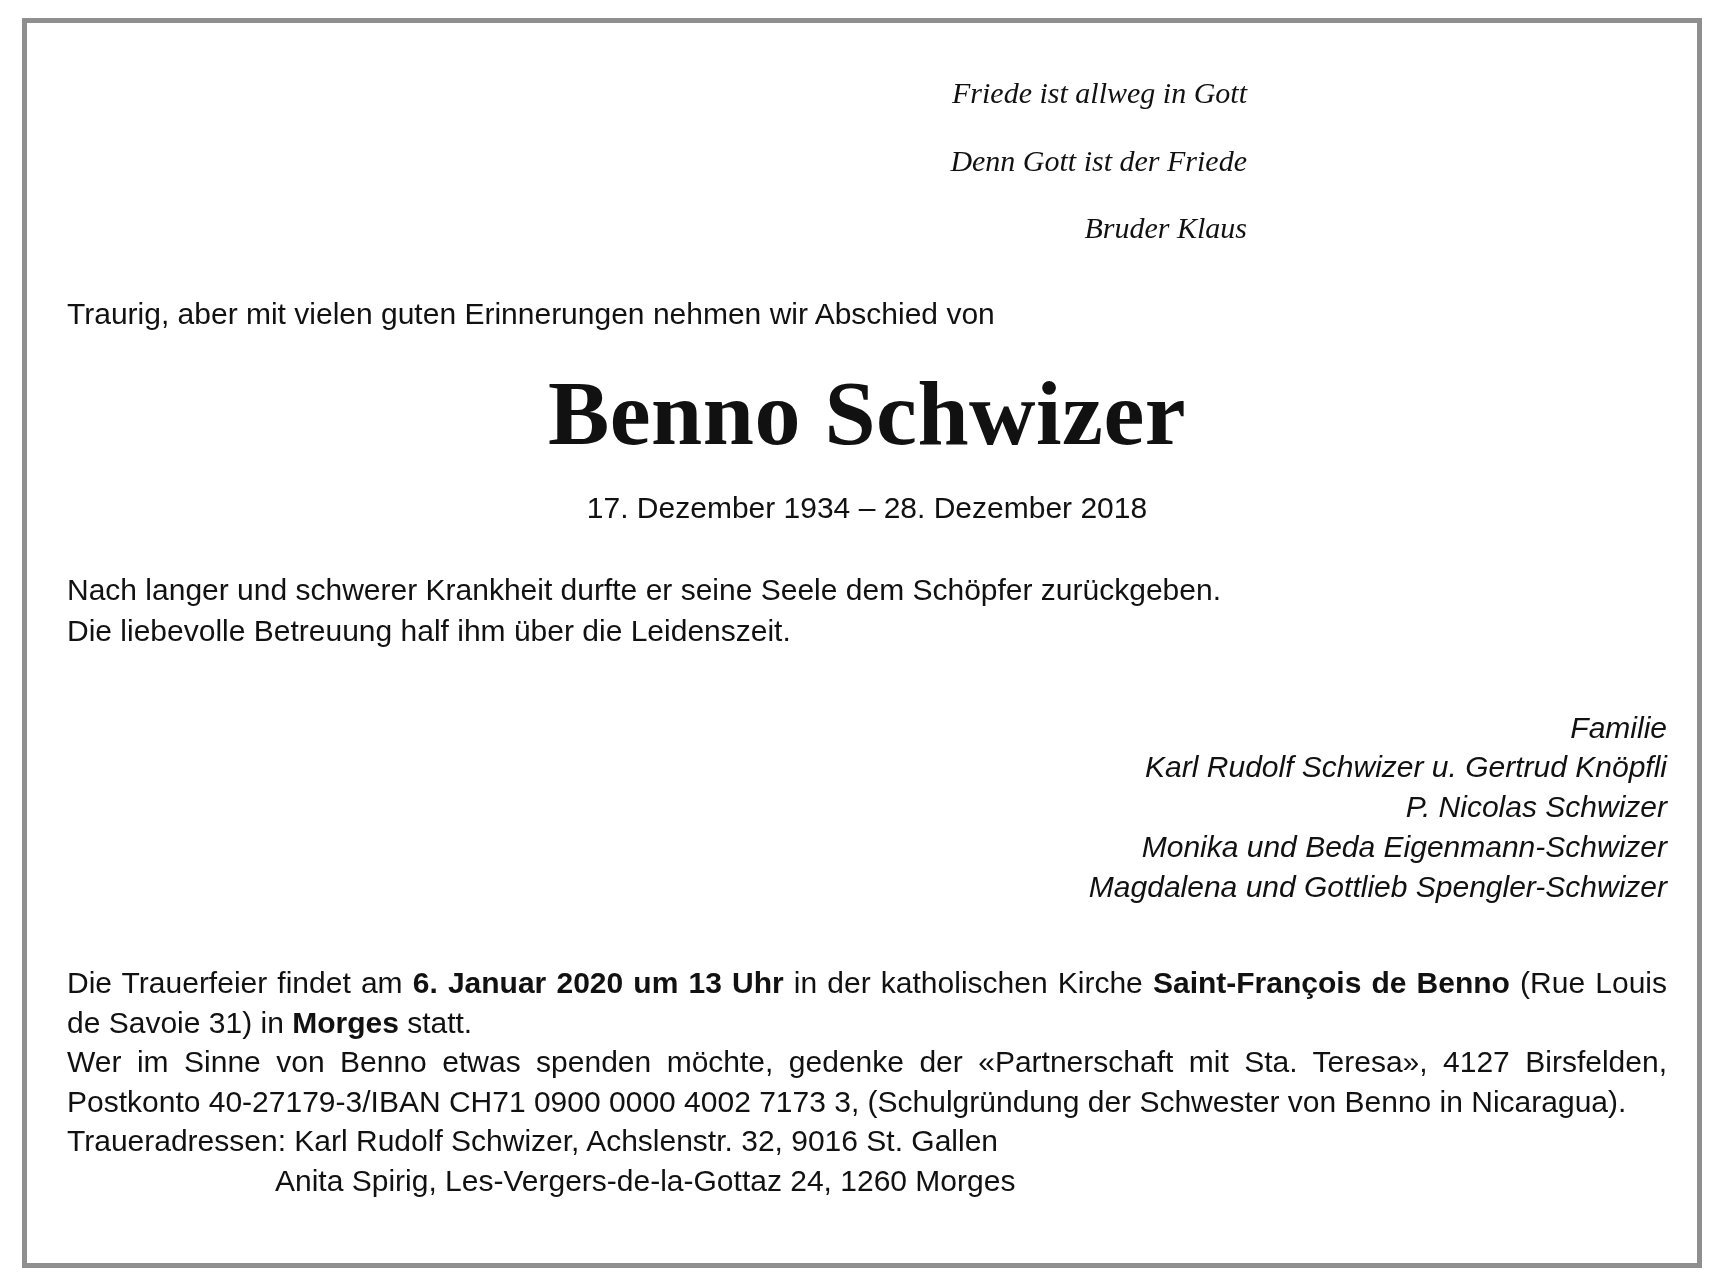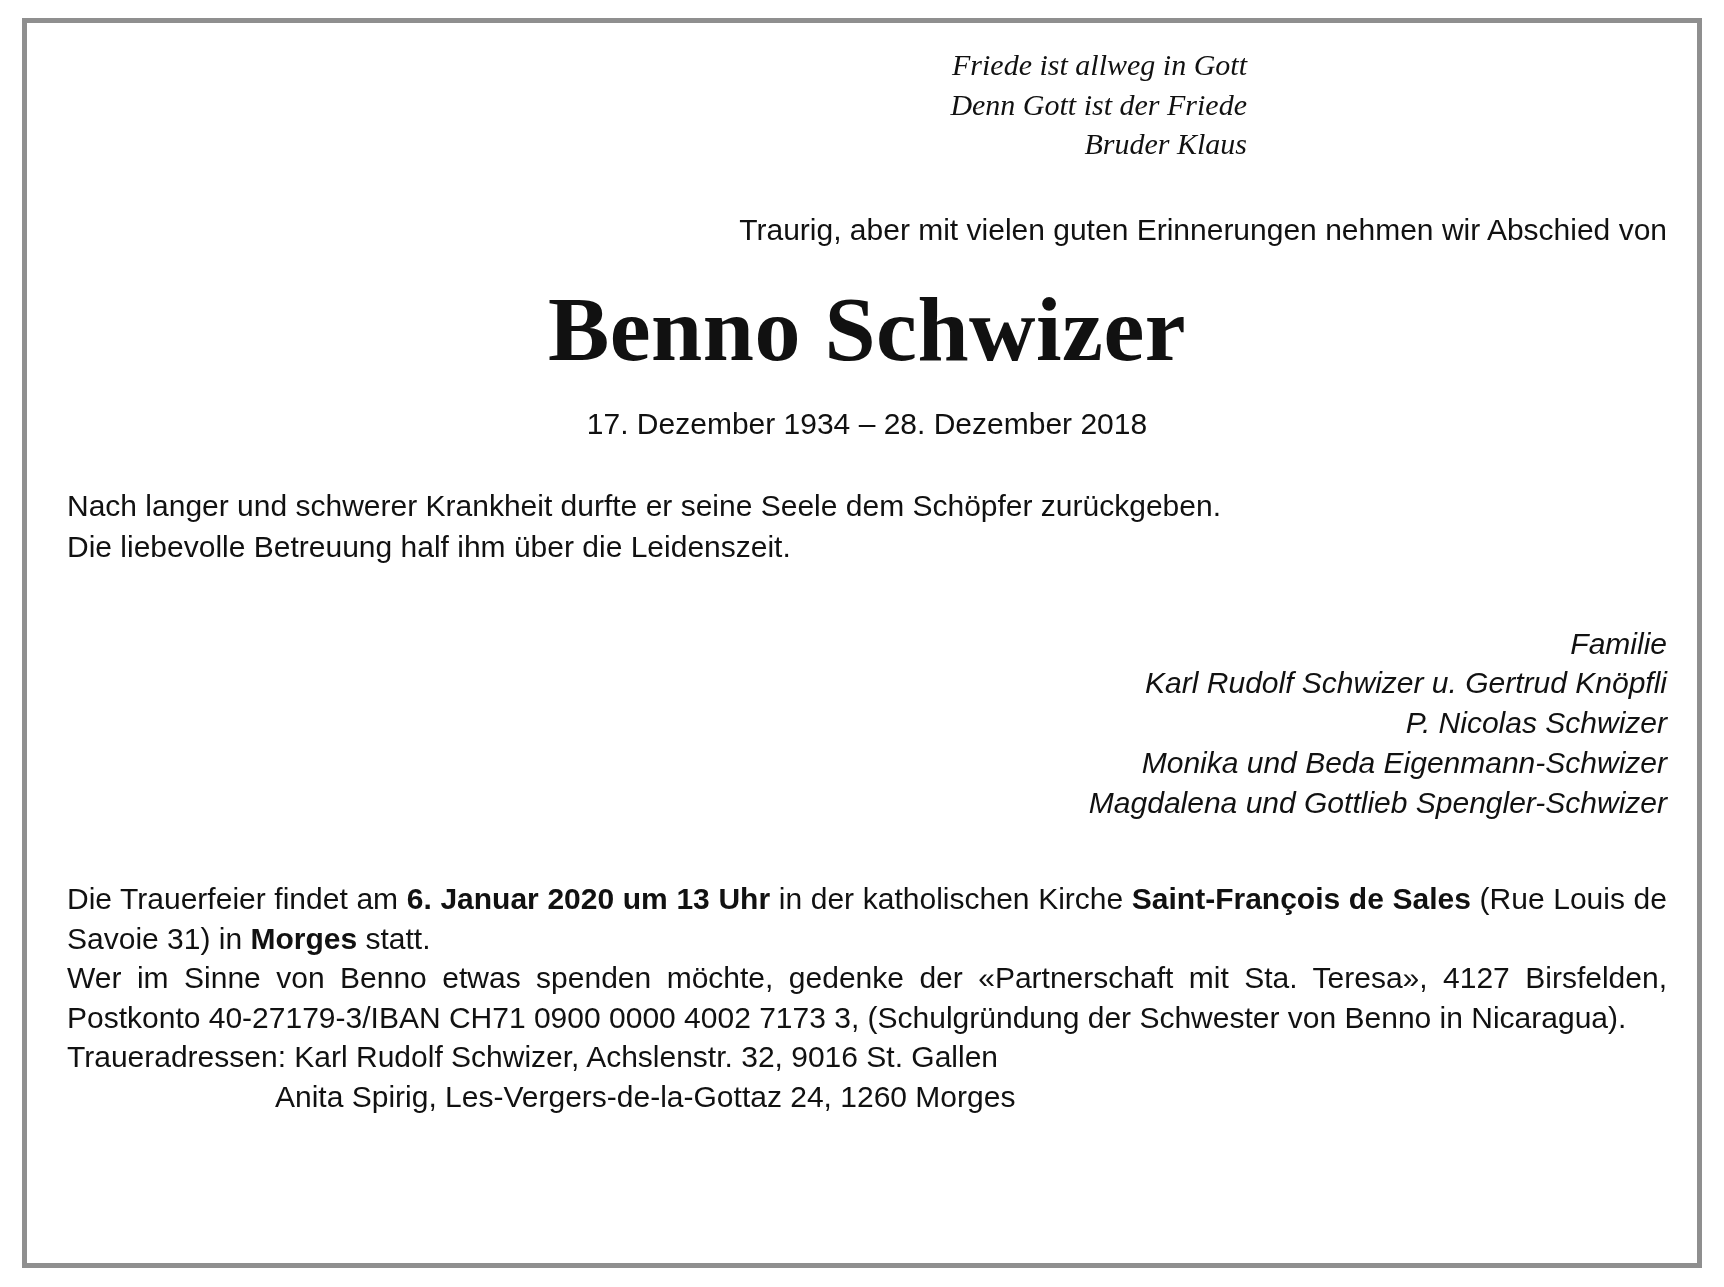--- a/index.html
+++ b/index.html
@@ -45,27 +45,27 @@
     font-family: "Liberation Serif", serif;
     font-style: italic;
     font-size: 30px;
     line-height: 1.32;
     text-align: right;
     color: #111;
     width: 1180px;
     margin: 0 auto 0 0;
     padding-left: 0;
   }
-  .epitaph div { white-space: pre; }
+  .epitaph div { white-space: pre; margin-top: 28px; }
 
   .lead {
     margin-top: 46px;
     font-size: 30px;
     line-height: 1.3;
-    text-align: right;
+    text-align: left;
   }
 
   .name {
     font-family: "Liberation Serif", serif;
     font-size: 92px;
     line-height: 1.0;
     text-align: center;
     margin-top: 34px;
     letter-spacing: 0.5px;
     font-weight: bold;
@@ -137,21 +137,21 @@
 
       <div class="family">
         <div>Familie</div>
         <div>Karl Rudolf Schwizer u. Gertrud Knöpfli</div>
         <div>P. Nicolas Schwizer</div>
         <div>Monika und Beda Eigenmann-Schwizer</div>
         <div>Magdalena und Gottlieb Spengler-Schwizer</div>
       </div>
 
       <div class="closing">
-        <p><span>Die Trauerfeier findet am </span><b>6. Januar 2020 um 13 Uhr</b><span> in der katholischen Kirche </span><b>Saint-François de Sales</b> <span>(Rue Louis de Savoie 31) in </span><b>Morges</b><span> statt.</span></p>
+        <p><span>Die Trauerfeier findet am </span><b>6. Januar 2020 um 13 Uhr</b><span> in der katholischen Kirche </span><b>Saint-François de Benno</b> <span>(Rue Louis de Savoie 31) in </span><b>Morges</b><span> statt.</span></p>
         <p>Wer im Sinne von Benno etwas spenden möchte, gedenke der «Partnerschaft mit Sta. Teresa», 4127 Birsfelden, Postkonto 40-27179-3/IBAN CH71 0900 0000 4002 7173 3, (Schulgründung der Schwester von Benno in Nicaragua).</p>
         <p class="nojust">Traueradressen: Karl Rudolf Schwizer, Achslenstr. 32, 9016 St. Gallen</p>
         <p class="indent-line">Anita Spirig, Les-Vergers-de-la-Gottaz 24, 1260 Morges</p>
       </div>
 
     </div>
   </div>
 </div>
 
 </body></html>

